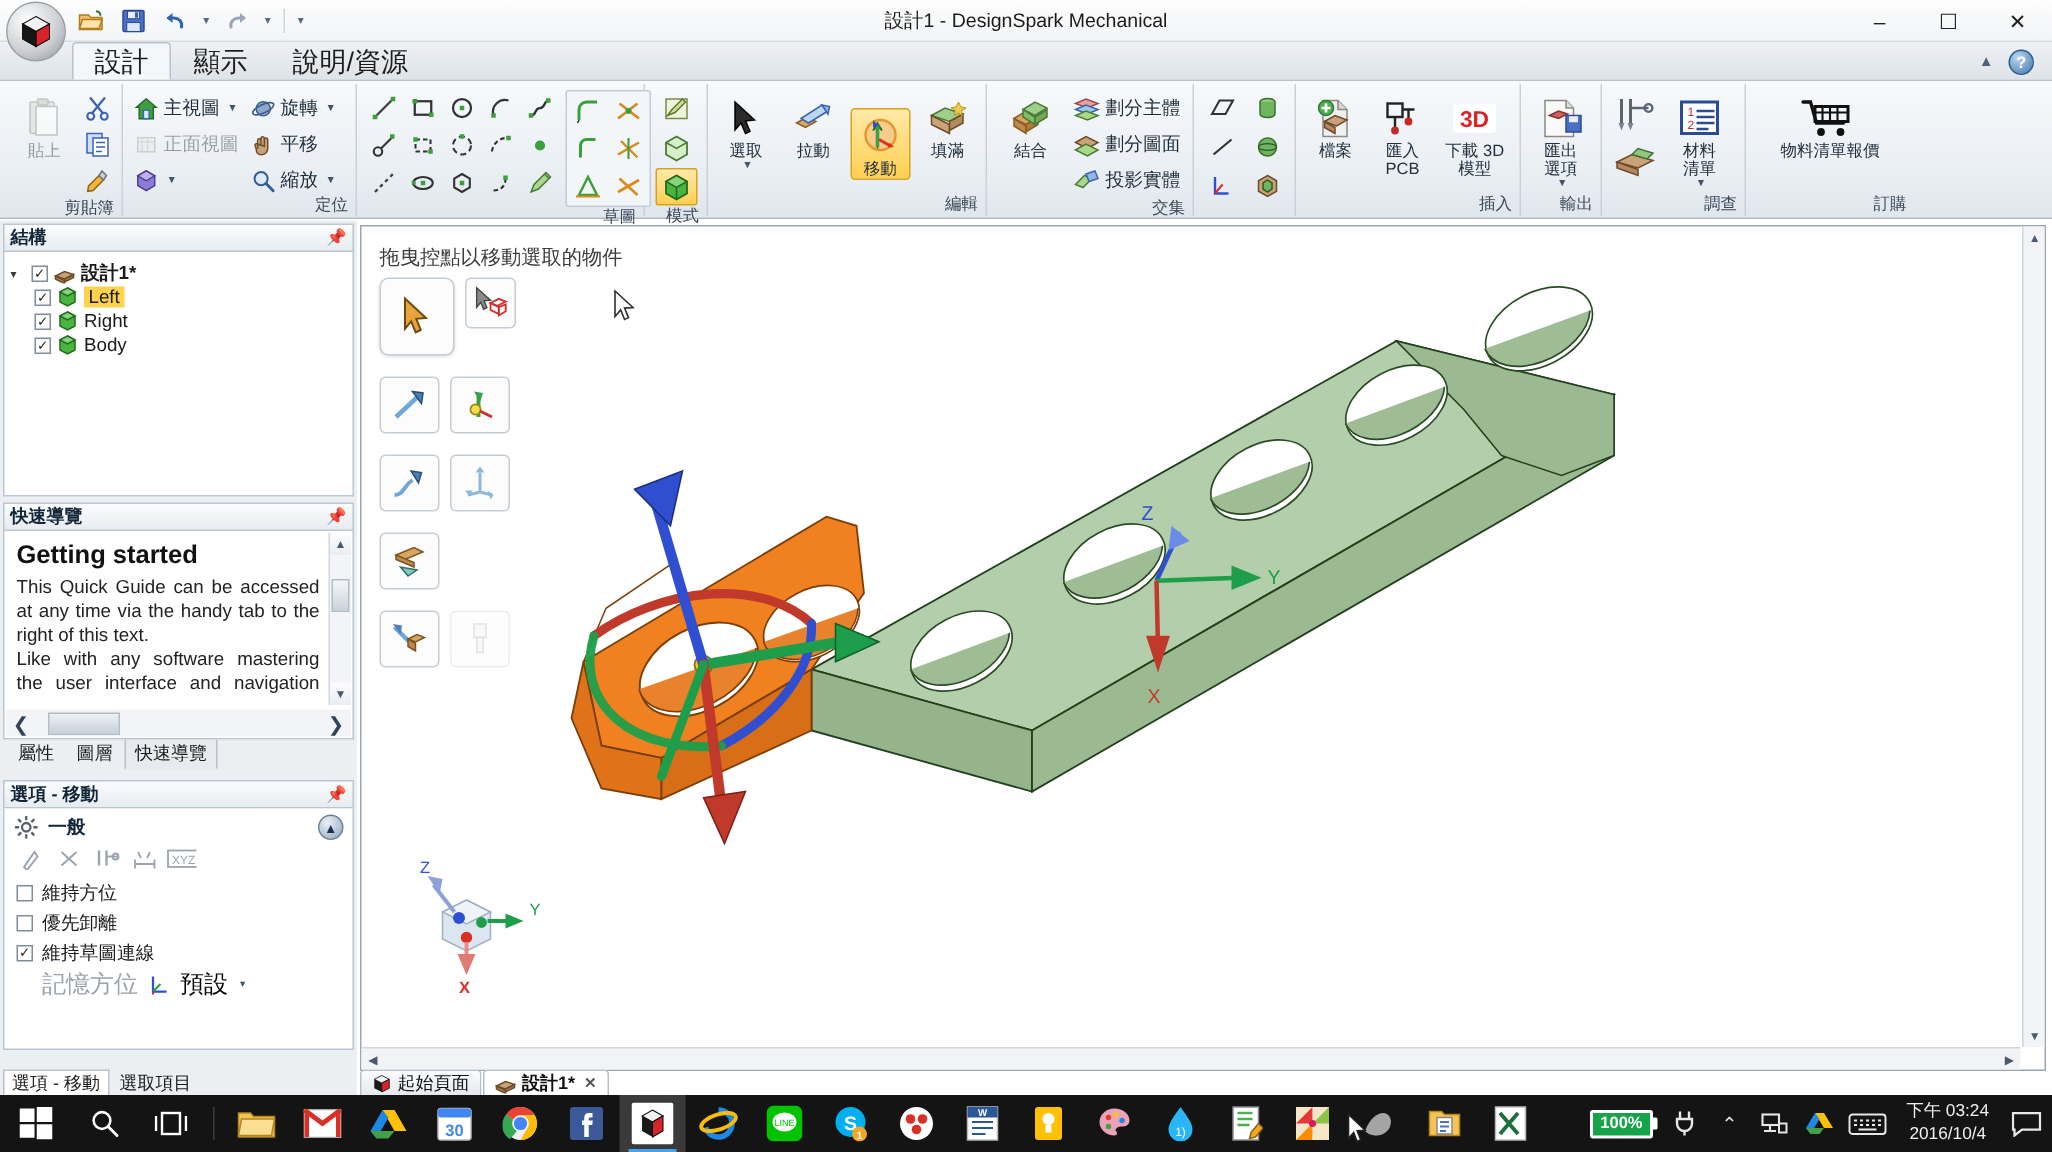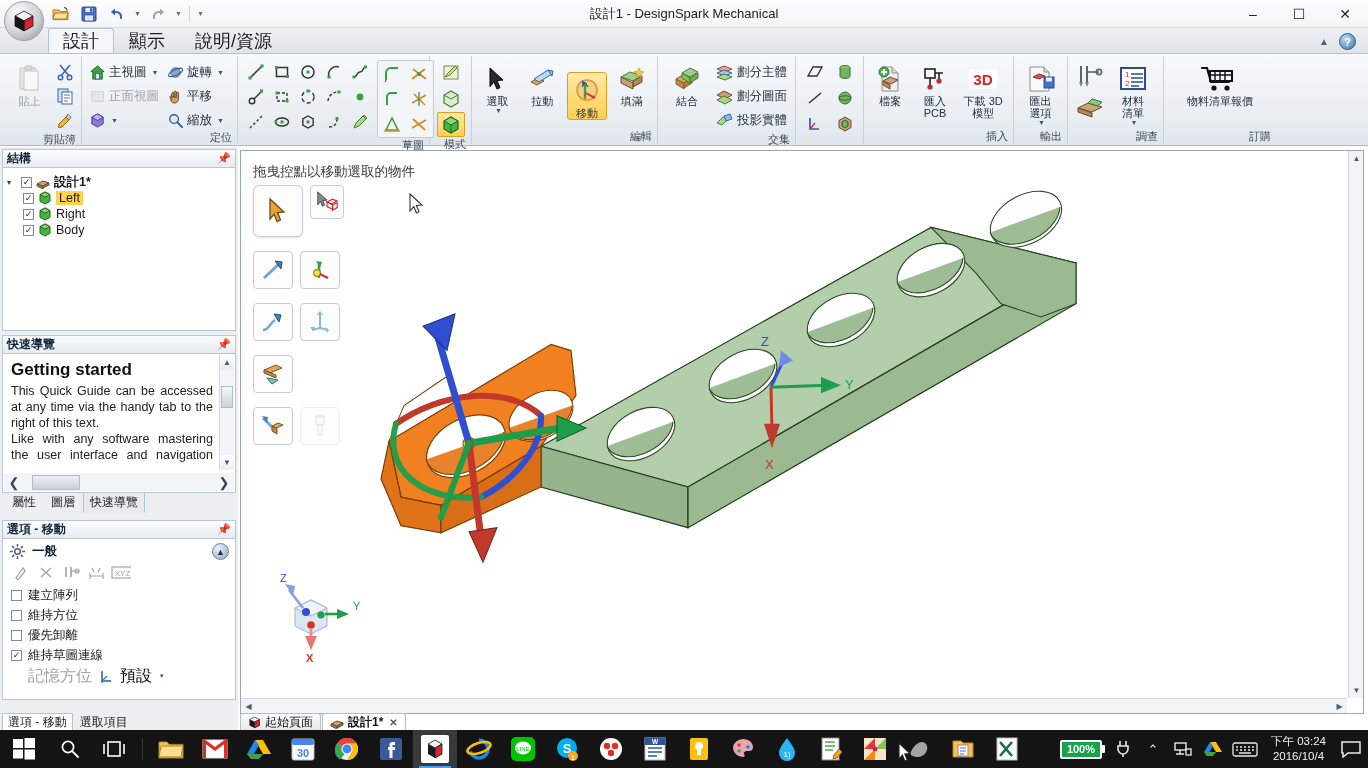--- a/index.html
+++ b/index.html
@@ -928,24 +928,20 @@
             </div>
           <div class="opt-ico">
               <svg width="23" height="15">
                 <rect x="1" y="2" width="21" height="11" fill="none" stroke="#4a5a6a" stroke-width="1.2"></rect>
                 <text x="11.5" y="11" font-family="Liberation Sans" font-size="8" fill="#4a5a6a" text-anchor="middle">XYZ</text>
               </svg>
             </div>
         </div>
         <div class="opt-row">
           <span class="cb"></span>
-          <span class="lbl">建立陣列</span>
-        </div>
-        <div class="opt-row">
-          <span class="cb"></span>
           <span class="lbl">維持方位</span>
         </div>
         <div class="opt-row">
           <span class="cb"></span>
           <span class="lbl">優先卸離</span>
         </div>
         <div class="opt-row">
           <span class="cb">✓</span>
           <span class="lbl">維持草圖連線</span>
         </div>

